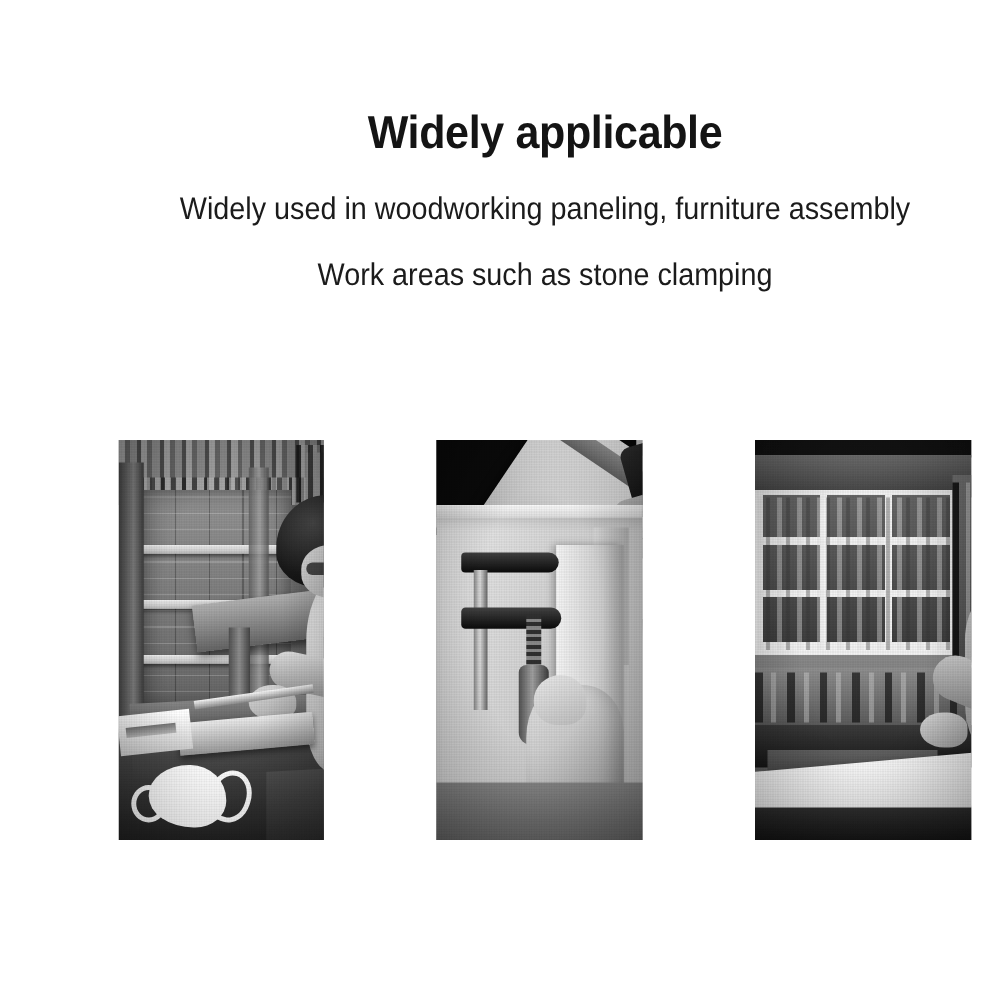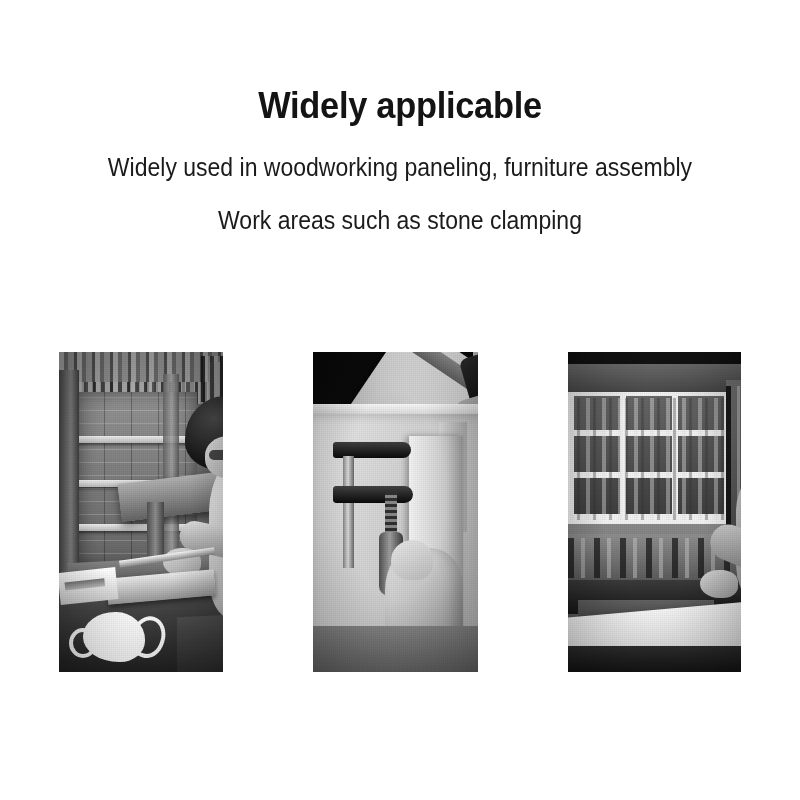--- a/index.html
+++ b/index.html
@@ -15,20 +15,21 @@
     font-family: "Liberation Sans", "DejaVu Sans", sans-serif;
     color: #111111;
     -webkit-font-smoothing: antialiased;
   }
 
   .page {
     position: relative;
     width: 712px;
     height: 800px;
     background: #ffffff;
+    margin-left: 36px;
   }
 
   
   .text-block {
     position: absolute;
     left: 0;
     top: 0;
     width: 800px;
     text-align: center;
   }

